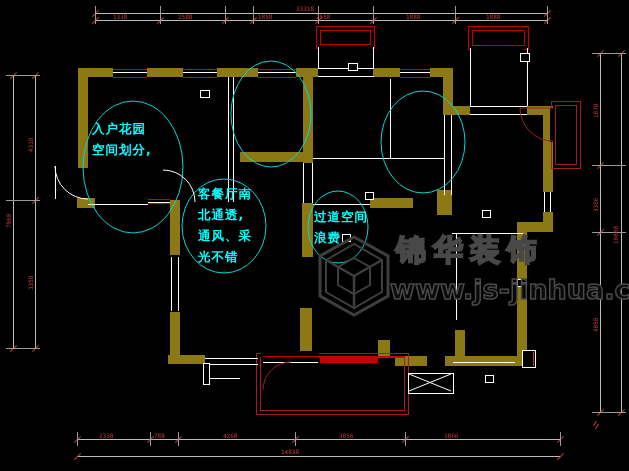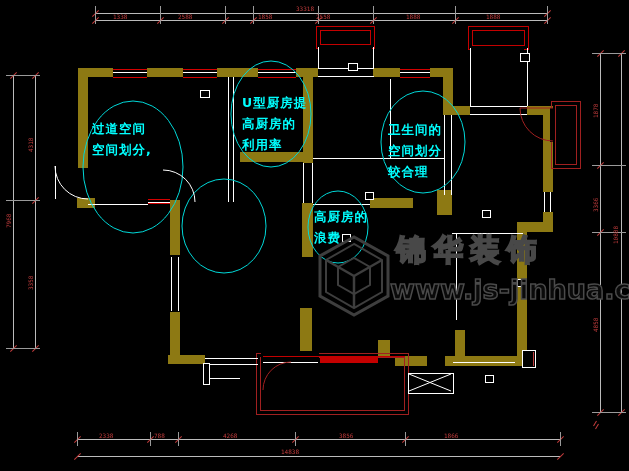--- a/index.html
+++ b/index.html
@@ -240,34 +240,30 @@
       <polygon points="354,237 320,256 320,296 354,315 388,296 388,256" stroke-width="3"></polygon>
       <polygon points="354,244 326,260 326,292 354,308 382,292 382,260" stroke-width="2"></polygon>
       <polyline points="354,276 326,260" stroke-width="2.5"></polyline>
       <polyline points="354,276 382,260" stroke-width="2.5"></polyline>
       <polyline points="354,276 354,308" stroke-width="2.5"></polyline>
       <polygon points="354,258 338,267 338,285 354,294 370,285 370,267" stroke-width="2"></polygon>
     </g>
   </svg>
 
   <div class="note" style="left:92px;top:118px">
-    <div>过道空间</div>
+    <div>入户花园</div>
     <div>空间划分,</div>
   </div>
-  <div class="note" style="left:242px;top:92px">
-    <div>U型厨房提</div>
-    <div>高厨房的</div>
-    <div>利用率</div>
-  </div>
-  <div class="note" style="left:388px;top:119px">
-    <div>卫生间的</div>
-    <div>空间划分</div>
-    <div>较合理</div>
+  <div class="note" style="left:198px;top:183px">
+    <div>客餐厅南</div>
+    <div>北通透,</div>
+    <div>通风、采</div>
+    <div>光不错</div>
   </div>
   <div class="note" style="left:314px;top:206px">
-    <div>高厨房的</div>
+    <div>过道空间</div>
     <div>浪费</div>
   </div>
 
   <div class="wm-brand">锦华装饰</div>
   <div class="wm-url">www.js-jinhua.com</div>
 
 </div>
 
 </body></html>

